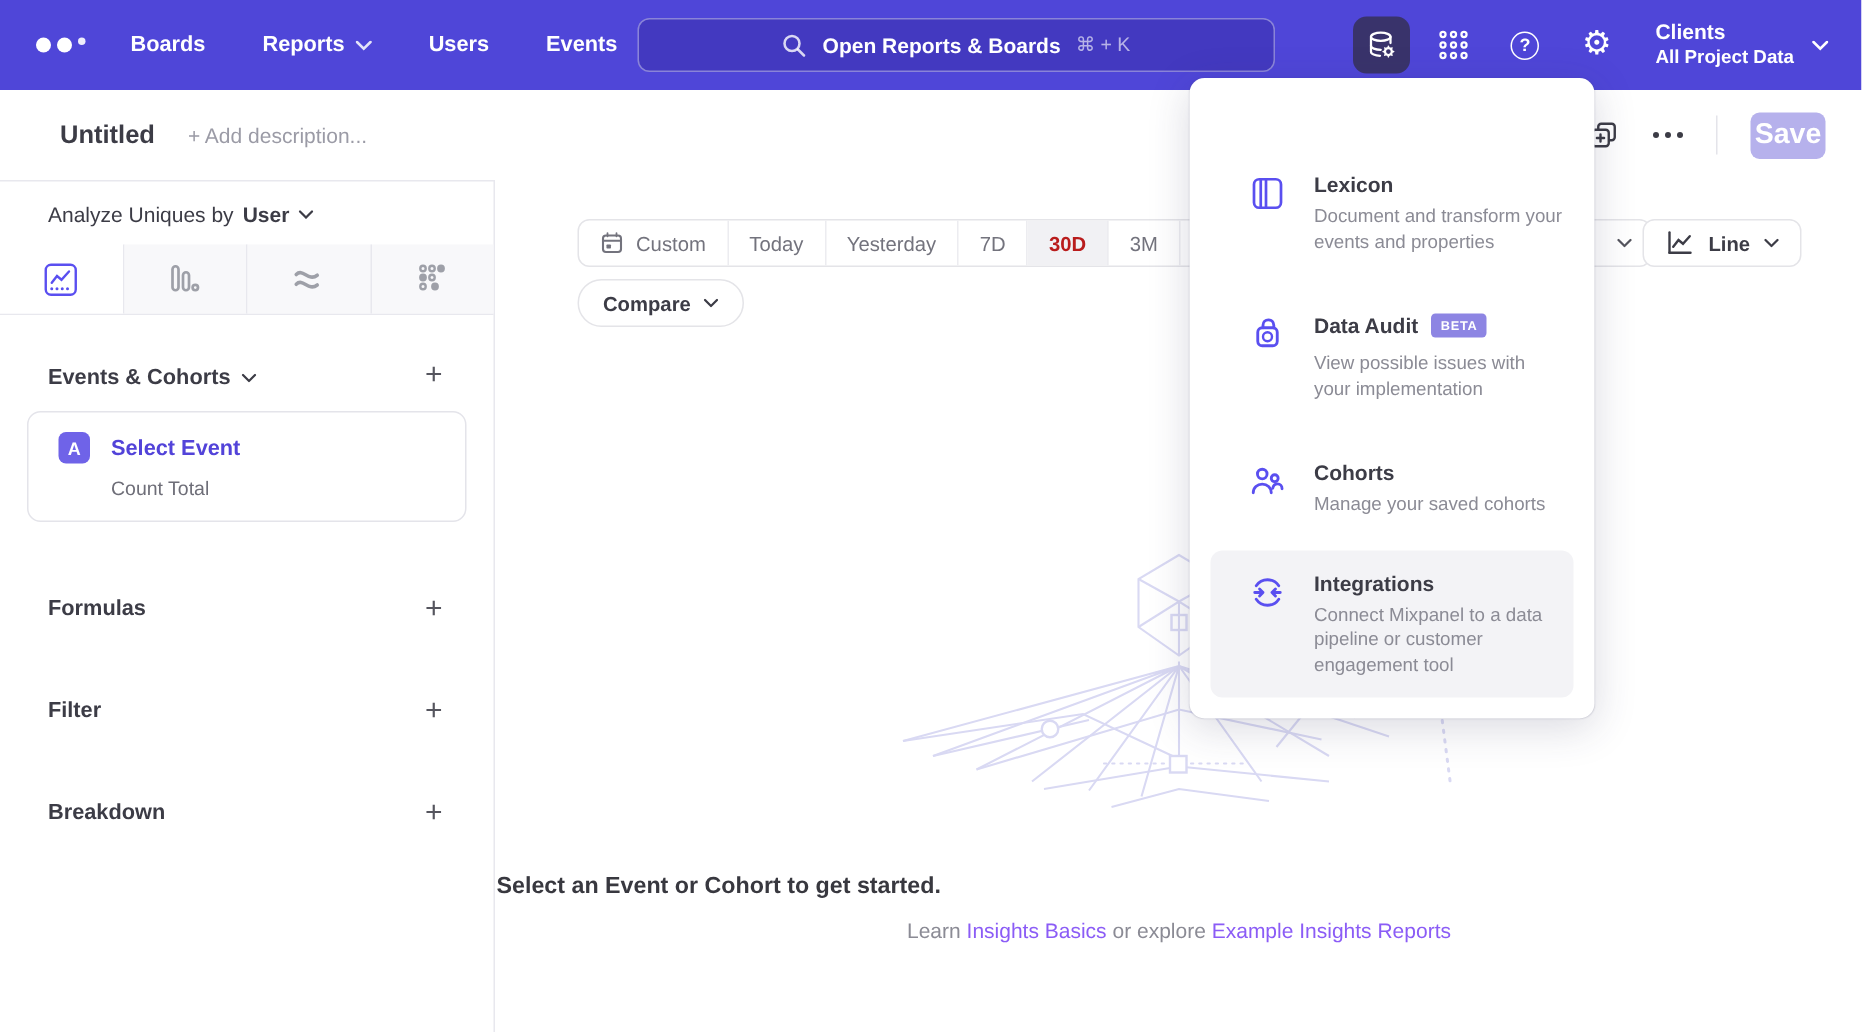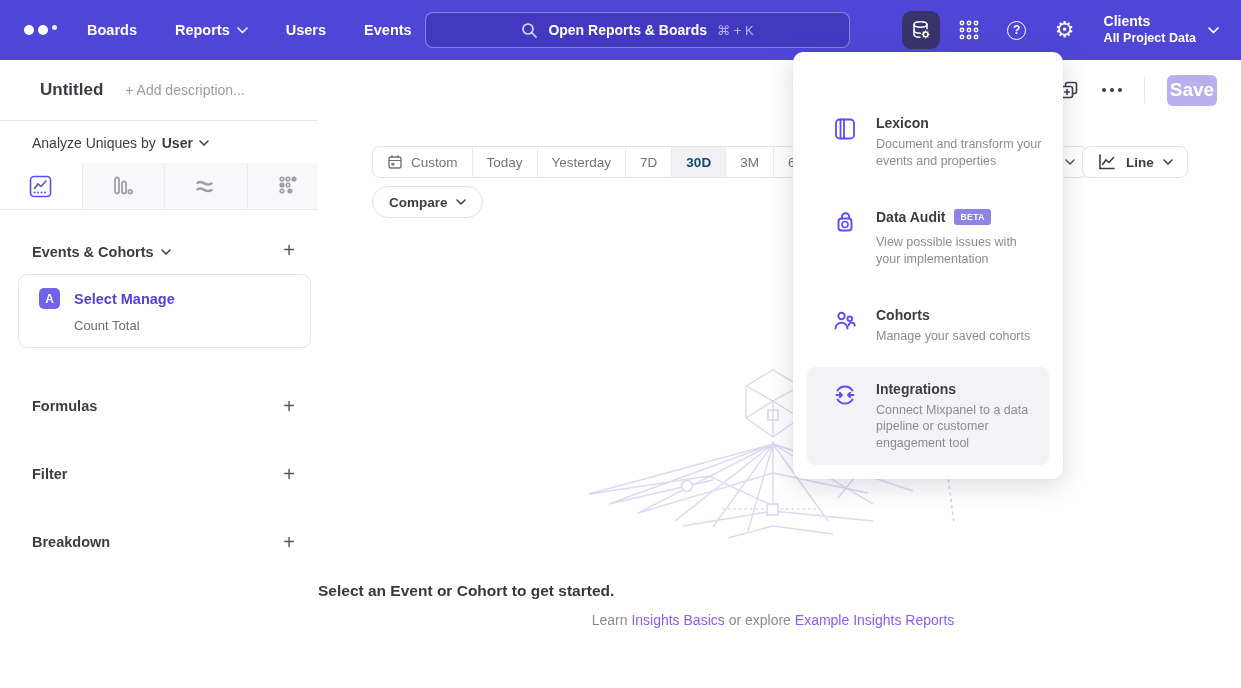--- a/index.html
+++ b/index.html
@@ -51,25 +51,25 @@
   .plus { font-size:20px; font-weight:400; color:#55555e; cursor:pointer; line-height:1; }
   .event-card { margin:14px 18px 0 18px; border:1px solid #e4e4ea; border-radius:9px; padding:13px 14px 14px 20px; cursor:pointer; background:#fff; }
   .ec-top { display:flex; align-items:center; gap:14px; }
   .ec-badge { width:21px; height:21px; border-radius:5px; background:#6f63e8; color:#fff; font-size:12px; font-weight:700; display:flex; align-items:center; justify-content:center; }
   .ec-title { color:#5243d9; font-size:14.5px; font-weight:700; }
   .ec-sub { margin:9px 0 0 35px; color:#6e6e78; font-size:13px; }
   .section-row { display:flex; align-items:center; justify-content:space-between; padding:0 34px 0 32px; margin-top:48px;gap:44px; }
   .section-row .lbl { font-size:14.5px; font-weight:700; color:#3c3c46; }
 
   
-  .main { position:absolute; left:318px; top:120px; width:910px; height:568px; background:#fff; }
+  .main { position:absolute; left:331px; top:120px; width:910px; height:568px; background:#fff; }
   .date-seg { position:absolute; left:54px; top:26px; display:flex; height:32px; border:1px solid #e4e4e8; border-radius:8px; background:#fff; overflow:hidden; }
   .seg { display:flex; align-items:center; gap:8px; padding:0 14px; font-size:13.5px; color:#73737d; border-right:1px solid #ececf0; cursor:pointer; white-space:nowrap; }
   .seg:last-child { border-right:none; }
-  .seg.active { background:#f1f1f4; color:#0c4a6e; font-weight:700; }
+  .seg.active { background:#f1f1f4; color:#b91c1c; font-weight:700; }
   .compare-btn { position:absolute; left:54px; top:66px; height:32px; padding:0 16px; display:flex; align-items:center; gap:8px; border:1px solid #e4e4e8; border-radius:16px; background:#fff; font-size:13.5px; font-weight:600; color:#3c3c46; cursor:pointer; }
   .interval-stub { position:absolute; left:660px; top:26px; width:110px; height:32px; border:1px solid #e4e4e8; border-radius:8px; background:#fff; display:flex; align-items:center; justify-content:flex-end; padding-right:12px; color:#55555e; cursor:pointer; }
   .line-btn { position:absolute; left:764px; top:26px; height:32px; padding:0 14px; display:flex; align-items:center; gap:9px; border:1px solid #e4e4e8; border-radius:8px; background:#fff; font-size:13.5px; font-weight:700; color:#3c3c46; cursor:pointer; }
   .illus { position:absolute; left:265px; top:246px; }
   .empty-title { position:absolute; left:0; top:462px; width:910px; font-size:15.5px; font-weight:700; color:#38383f; }
   .empty-sub { position:absolute; left:0; top:492px; width:910px; text-align:center; font-size:14px; color:#8b8b95; }
   .empty-sub a { color:#8b5cf6; font-weight:400; text-decoration:none; cursor:pointer; }
 
   
   .panel { position:absolute; left:793px; top:52px; width:270px; background:#fff; border-radius:10px; box-shadow:0 6px 28px rgba(50,50,90,.18), 0 0 1px rgba(50,50,90,.2); z-index:20; padding:51px 0 14px 0; }
@@ -227,21 +227,21 @@
       <span>Events &amp; Cohorts</span>
       <svg width="10" height="6" viewBox="0 0 10 6">
           <path d="M1 1l4 4 4-4" fill="none" stroke="#3c3c46" stroke-width="1.5" stroke-linecap="round"></path>
         </svg>
     </span>
     <span class="plus">+</span>
   </div>
   <div class="event-card">
     <div class="ec-top">
       <span class="ec-badge">A</span>
-      <span class="ec-title">Select Manage</span>
+      <span class="ec-title">Select Event</span>
     </div>
     <div class="ec-sub">Count Total</div>
   </div>
   <div class="section-row">
     <span class="lbl">Formulas</span>
     <span class="plus">+</span>
   </div>
   <div class="section-row">
     <span class="lbl">Filter</span>
     <span class="plus">+</span>

